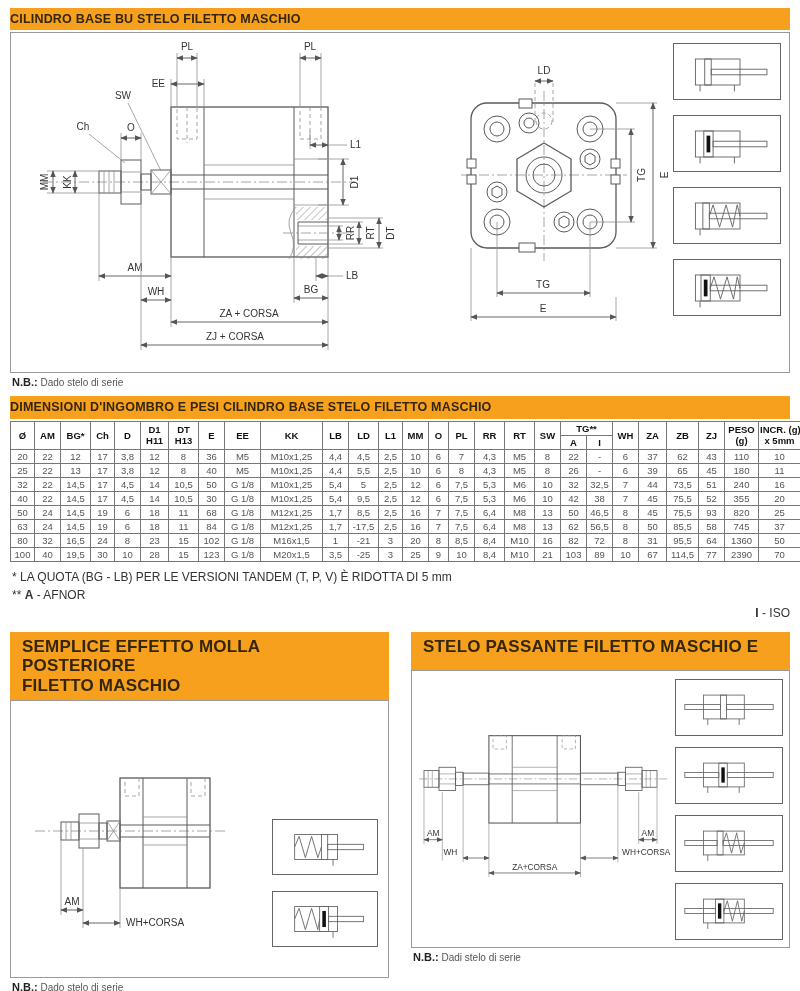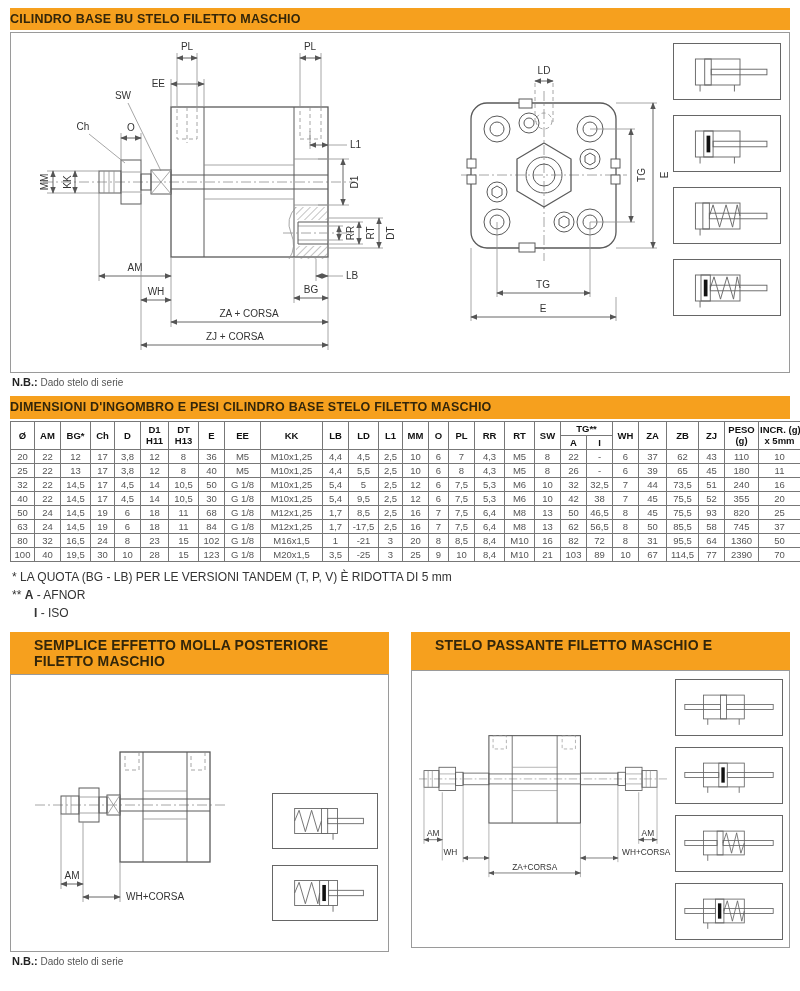--- a/index.html
+++ b/index.html
@@ -2,21 +2,21 @@
 <html style="--accent: #F6A01E;"><head>
 <meta charset="utf-8">
 <style>
   * { box-sizing: border-box; }
   html,body { margin:0; padding:0; background:#fff; }
   body { width:800px; font-family:"Liberation Sans", sans-serif; color:#333; }
   .page { padding:8px 10px 6px 10px; }
 
   .bar { background:var(--accent,#F6A01E); color:#33260a; font-weight:bold;
          font-size:12.5px; padding:4px 0; line-height:1.15; letter-spacing:.2px; }
-  .bar2 { font-size:14px; padding:5px 24px; min-height:38px; }
+  .bar2 { font-size:17px; padding:5px 12px; min-height:38px; }
 
   .panel { border:1.5px solid #9a9a9a; background:#fff; position:relative; }
   .panel1 { height:341px; margin-top:2px; }
 
   .nb { font-size:10px; color:#555; margin:3px 0 8px 2px; }
   .nb b { color:#222; font-size:11px; }
 
   .symcol { position:absolute; display:flex; flex-direction:column; }
   .symbox { border:1.5px solid #666; background:#fff; display:flex;
             align-items:center; justify-content:center; }
@@ -24,21 +24,21 @@
   .symbox.bl  { width:106px; height:56px; margin-bottom:16px; }
   .symbox.br  { width:108px; height:57px; margin-bottom:11px; }
 
   table.dim { border-collapse:collapse; table-layout:fixed; width:780px; margin-top:2px; }
   table.dim th, table.dim td { border:1px solid #777; font-size:9.5px; padding:1px 1px;
         text-align:center; color:#555; overflow:hidden; white-space:nowrap; }
   table.dim th { color:#111; font-weight:bold; font-size:9.5px; background:#fff; }
   table.dim td { height:13px; }
   .ital { font-weight:bold; }
   .fnotes { font-size:12px; color:#333; margin:6px 0 10px 2px; line-height:1.5; }
-  .fnotes .ind { padding-left:22px; }
+  .fnotes .ind { padding-left:22px;text-align:right; }
 
   .botgrid { display:flex; gap:22px; margin-top:4px; }
   .botcol { flex:1; }
   .panelb { height:278px; }
 
   svg text { font-family:"Liberation Sans", sans-serif; font-size:10px; fill:#333; }
   .ol  { fill:none; stroke:#5a5a5a; stroke-width:1.3; }
   .ol2 { fill:none; stroke:#5a5a5a; stroke-width:1; }
   .tl  { fill:none; stroke:#8f8f8f; stroke-width:.8; }
   .dl  { fill:none; stroke:#555; stroke-width:.9; }
@@ -794,16 +794,20 @@
               <rect class="sym" x="44" y="14" width="10" height="28"></rect>
               <rect class="symf" x="47" y="19" width="4" height="18"></rect>
               <polyline class="sym" points="54,28 58,16 64,40 70,16 75,40 78,28"></polyline>
               <rect class="sym" x="8" y="25" width="36" height="6"></rect>
               <rect class="sym" x="54" y="25" width="58" height="6"></rect>
               <line class="sym" x1="35" y1="42" x2="35" y2="49"></line>
             </svg>
           </div>
         </div>
       </div>
+      <div class="nb">
+        <b>N.B.:</b>
+        <span>Dadi stelo di serie</span>
+      </div>
     </div>
   </div>
 
 </div>
 
 </body></html>

